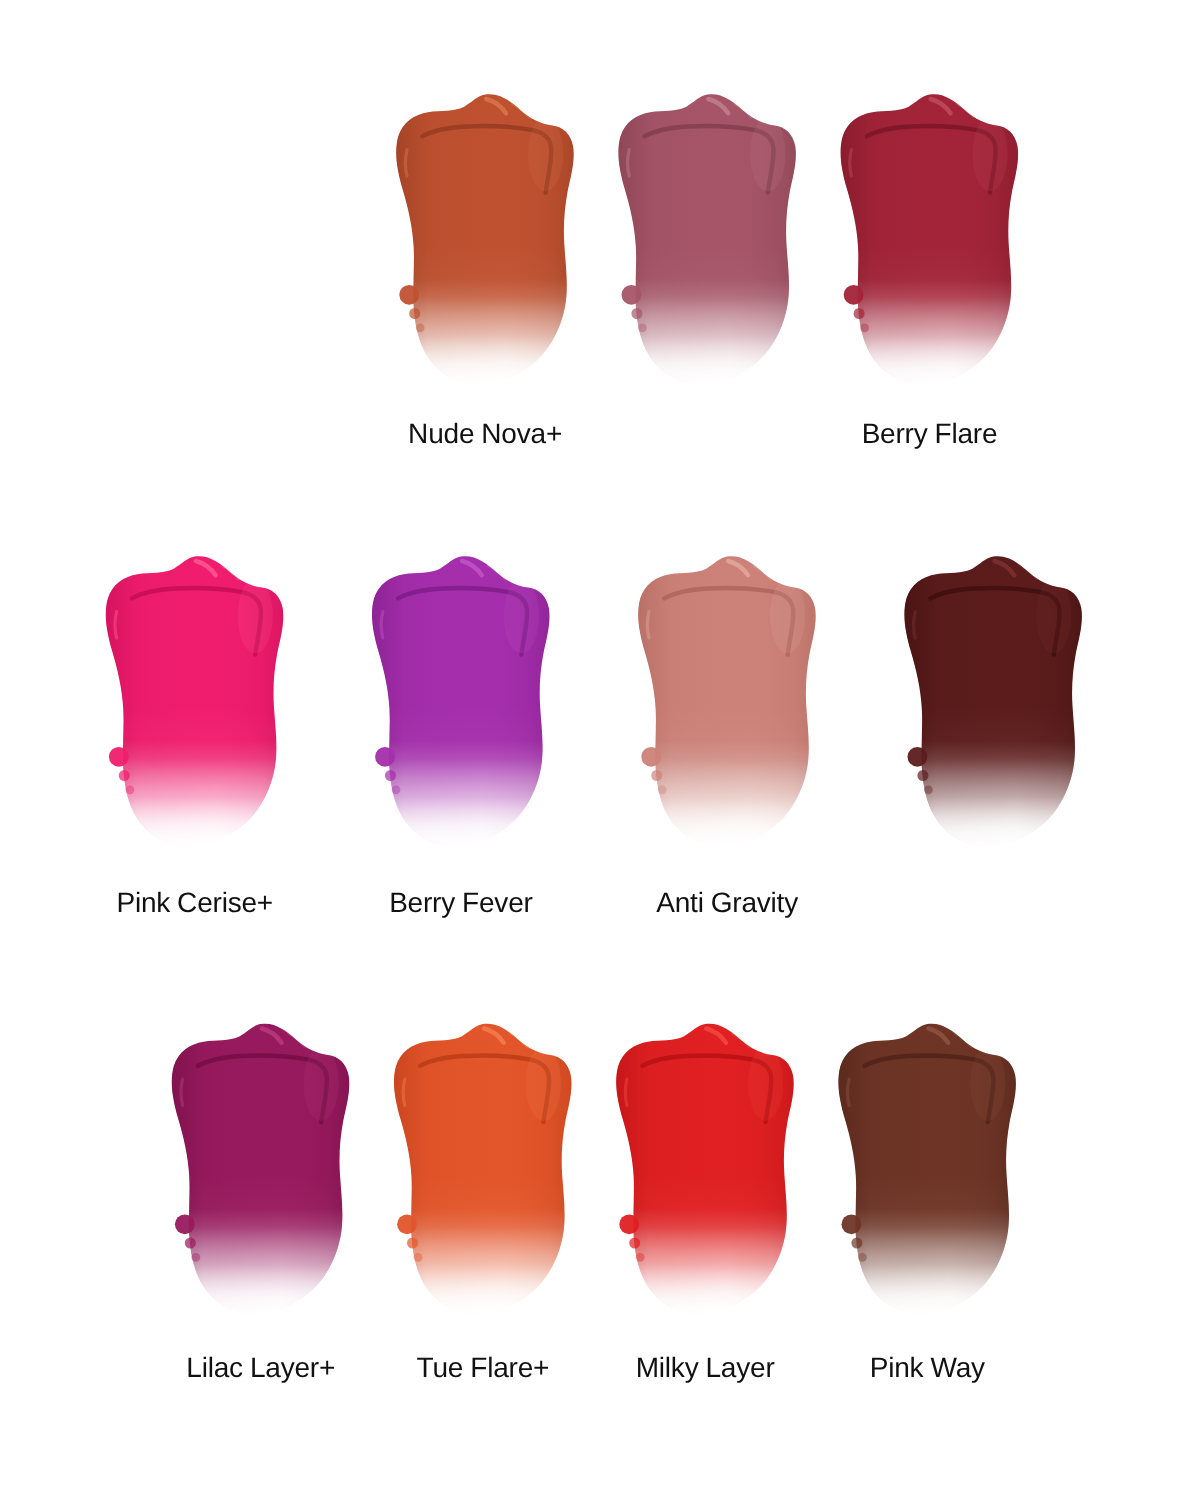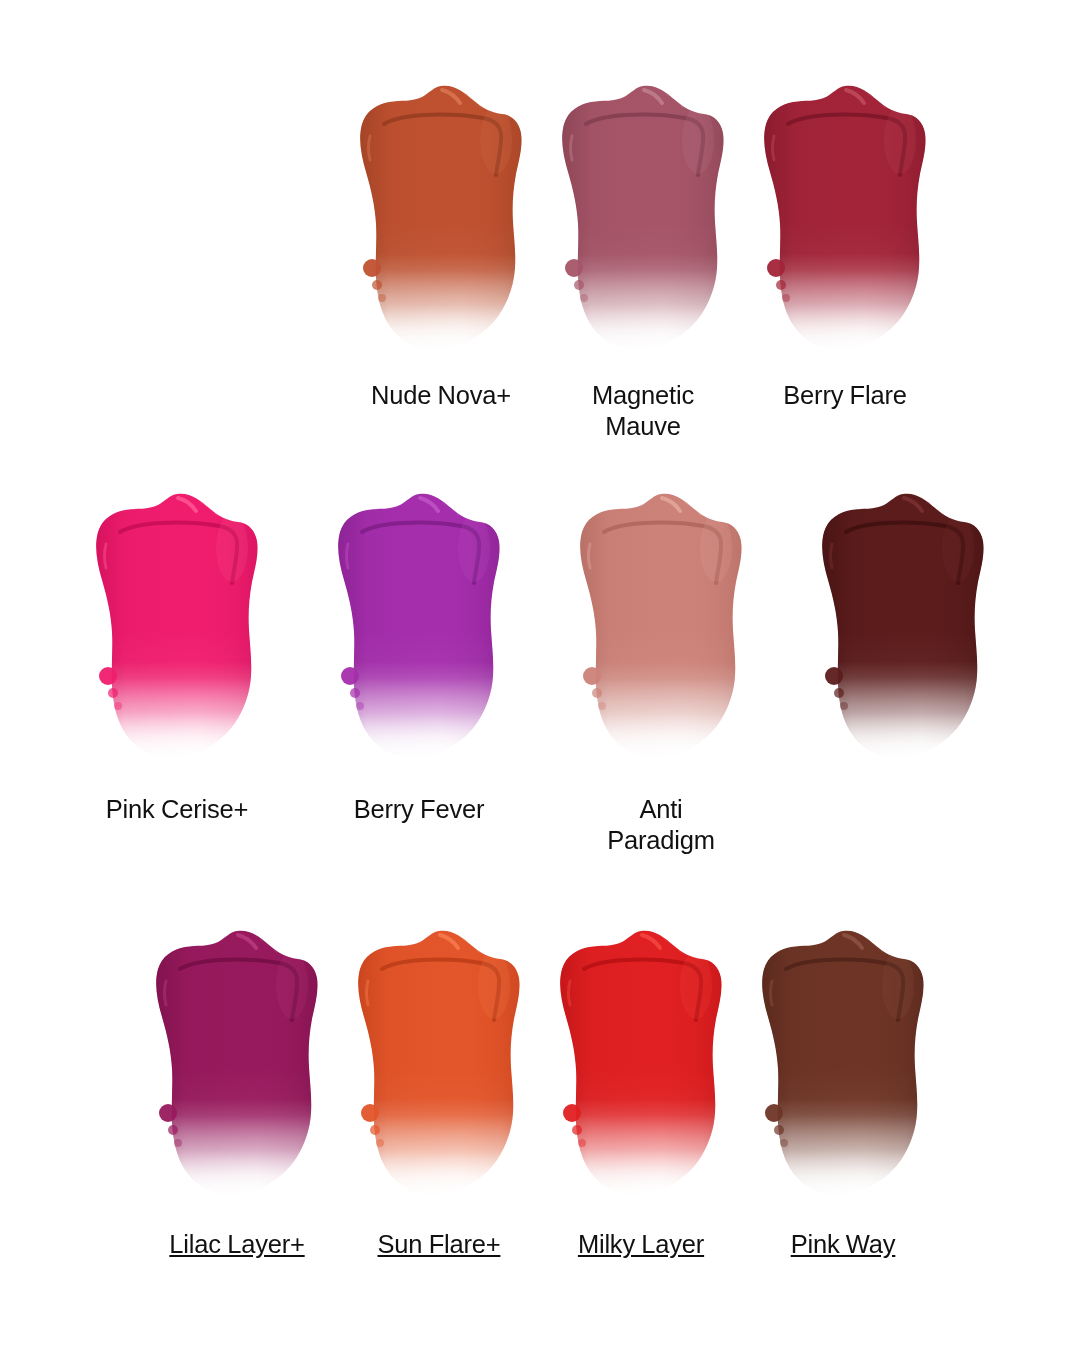--- a/index.html
+++ b/index.html
@@ -27,26 +27,26 @@
   
   .row {
     position: absolute;
     left: 0;
     width: 1080px;
     display: flex;
     justify-content: center;
   }
 
   .row-1 { top: 80px; }
-  .row-2 { top: 488px; gap: 40px; }
+  .row-2 { top: 500px; gap: 40px; }
   .row-3 { top: 925px; }
 
   .row-1 .cell { width: 202px; }
   .row-2 .cell { width: 202px; }
-  .row-3 .cell { width: 202px; text-decoration: underline; }
+  .row-3 .cell { width: 202px; }
 
   
   .row-1 { padding-left: 206px; }
 
   .cell {
     display: flex;
     flex-direction: column;
     align-items: center;
   }
 
@@ -178,21 +178,20 @@
         <path d="M 24 56 C 22 64 22 72 24 80" fill="none" stroke="#C0808E" stroke-opacity="0.45" stroke-width="3" stroke-linecap="round"></path>
         <ellipse cx="150" cy="60" rx="16" ry="34" fill="#C0808E" opacity="0.18"></ellipse>
         <rect x="0" y="0" width="190" height="280" fill="url(#fade_g0_1)"></rect>
       </g>
 
       <circle cx="26" cy="188" r="9" fill="#A55567" opacity="0.95"></circle>
       <circle cx="31" cy="205" r="5" fill="#A55567" opacity="0.7"></circle>
       <circle cx="36" cy="218" r="4" fill="#A55567" opacity="0.4"></circle>
     </svg>
       </div>
-      <div class="label">Magnetic Mauve</div>
     </div>
     <div class="cell">
       <div class="swatch-wrap">
         <svg class="swatch" viewBox="0 0 190 280" preserveAspectRatio="none">
       <defs>
         <linearGradient id="body_g0_2" x1="0" y1="0" x2="0" y2="1">
           <stop offset="0%" stop-color="#A32438" stop-opacity="1"></stop>
           <stop offset="52%" stop-color="#A32438" stop-opacity="1"></stop>
           <stop offset="70%" stop-color="#A32438" stop-opacity="0.95"></stop>
           <stop offset="84%" stop-color="#A32438" stop-opacity="0.55"></stop>
@@ -377,21 +376,21 @@
         <path d="M 24 56 C 22 64 22 72 24 80" fill="none" stroke="#E3A79E" stroke-opacity="0.45" stroke-width="3" stroke-linecap="round"></path>
         <ellipse cx="150" cy="60" rx="16" ry="34" fill="#E3A79E" opacity="0.18"></ellipse>
         <rect x="0" y="0" width="190" height="280" fill="url(#fade_g1_2)"></rect>
       </g>
 
       <circle cx="26" cy="188" r="9" fill="#CC8279" opacity="0.95"></circle>
       <circle cx="31" cy="205" r="5" fill="#CC8279" opacity="0.7"></circle>
       <circle cx="36" cy="218" r="4" fill="#CC8279" opacity="0.4"></circle>
     </svg>
       </div>
-      <div class="label">Anti Paradigm</div>
+      <div class="label">Anti Gravity</div>
     </div>
     <div class="cell">
       <div class="swatch-wrap">
         <svg class="swatch" viewBox="0 0 190 280" preserveAspectRatio="none">
       <defs>
         <linearGradient id="body_g1_3" x1="0" y1="0" x2="0" y2="1">
           <stop offset="0%" stop-color="#5C1C1C" stop-opacity="1"></stop>
           <stop offset="52%" stop-color="#5C1C1C" stop-opacity="1"></stop>
           <stop offset="70%" stop-color="#5C1C1C" stop-opacity="0.95"></stop>
           <stop offset="84%" stop-color="#5C1C1C" stop-opacity="0.55"></stop>
@@ -526,21 +525,21 @@
         <path d="M 24 56 C 22 64 22 72 24 80" fill="none" stroke="#F47D50" stroke-opacity="0.45" stroke-width="3" stroke-linecap="round"></path>
         <ellipse cx="150" cy="60" rx="16" ry="34" fill="#F47D50" opacity="0.18"></ellipse>
         <rect x="0" y="0" width="190" height="280" fill="url(#fade_g2_1)"></rect>
       </g>
 
       <circle cx="26" cy="188" r="9" fill="#E3552A" opacity="0.95"></circle>
       <circle cx="31" cy="205" r="5" fill="#E3552A" opacity="0.7"></circle>
       <circle cx="36" cy="218" r="4" fill="#E3552A" opacity="0.4"></circle>
     </svg>
       </div>
-      <div class="label">Sun Flare+</div>
+      <div class="label">Tue Flare+</div>
     </div>
     <div class="cell">
       <div class="swatch-wrap">
         <svg class="swatch" viewBox="0 0 190 280" preserveAspectRatio="none">
       <defs>
         <linearGradient id="body_g2_2" x1="0" y1="0" x2="0" y2="1">
           <stop offset="0%" stop-color="#E02022" stop-opacity="1"></stop>
           <stop offset="52%" stop-color="#E02022" stop-opacity="1"></stop>
           <stop offset="70%" stop-color="#E02022" stop-opacity="0.95"></stop>
           <stop offset="84%" stop-color="#E02022" stop-opacity="0.55"></stop>

